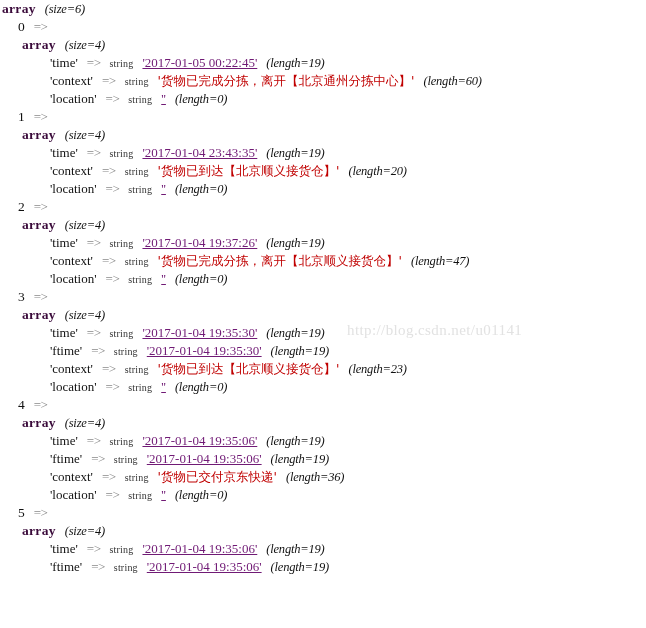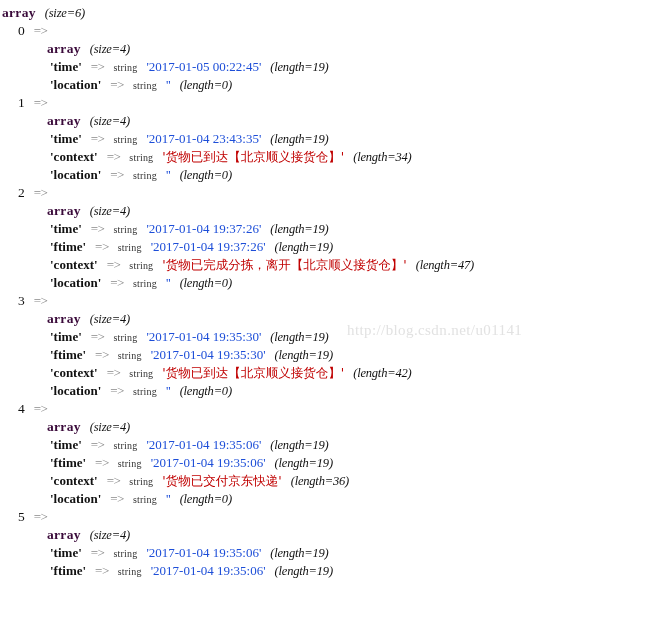--- a/index.html
+++ b/index.html
@@ -18,28 +18,28 @@
     color: #000000;
   }
   #dump {
     position: absolute;
     left: 0;
     top: 0;
     width: 646px;
   }
   .line {
     height: 18px;
-    line-height: 26px;
+    line-height: 18px;
     white-space: nowrap;
     font-size: 13.5px;
   }
   
   .lv0 { padding-left: 2px; }
   .lv1 { padding-left: 18px; }
-  .lv2 { padding-left: 47px; }
+  .lv2 { padding-left: 22px; }
   .lv3 { padding-left: 50px; }
 
   .kw-array {
     font-family: "Liberation Serif", "DejaVu Serif", serif;
     font-weight: bold;
     color: #3a0a3a;
     letter-spacing: 0.3px;
   }
   .meta {
     font-style: italic;
@@ -53,30 +53,30 @@
   }
   .arrow {
     color: #8a8a8a;
     font-size: 13px;
     letter-spacing: -0.5px;
   }
   .key {
     color: #111111;
     font-family: "Liberation Serif", "DejaVu Serif", serif;
     font-size: 13px;
-    font-weight: bold;
   }
   .type {
     color: #333333;
     font-size: 10px;
     letter-spacing: 0.2px;
   }
   .str {
-    color: #1d4ed8;
+    color: #701a75;
     font-size: 13px;
+    text-decoration: underline;
   }
   .str-cjk {
     color: #c00000;
     font-family: "DejaVu Sans", sans-serif;
     font-size: 12.5px;
   }
   .sp2 { display: inline-block; width: 9px; }
 
   #watermark {
     position: absolute;
@@ -91,37 +91,37 @@
   }
 </style>
 </head>
 <body>
 
 <div id="dump">
     <div class="line lv0"><span class="kw-array">array</span><span class="sp2"></span><span class="meta">(size=6)</span></div>
     <div class="line lv1"><span class="idx">0</span><span class="sp2"></span><span class="arrow">=&gt;</span></div>
     <div class="line lv2"><span class="kw-array">array</span><span class="sp2"></span><span class="meta">(size=4)</span></div>
     <div class="line lv3"><span class="key">'time'</span><span class="sp2"></span><span class="arrow">=&gt;</span><span class="sp2"></span><span class="type">string</span><span class="sp2"></span><span class="str">'2017-01-05 00:22:45'</span><span class="sp2"></span><span class="meta">(length=19)</span></div>
+    <div class="line lv3"><span class="key">'context'</span><span class="sp2"></span><span class="arrow">=&gt;</span><span class="sp2"></span><span class="type">string</span><span class="sp2"></span><span class="str-cjk">'货物已完成分拣，离开【北京通州分拣中心】'</span><span class="sp2"></span><span class="meta">(length=60)</span></div>
     <div class="line lv3"><span class="key">'location'</span><span class="sp2"></span><span class="arrow">=&gt;</span><span class="sp2"></span><span class="type">string</span><span class="sp2"></span><span class="str">''</span><span class="sp2"></span><span class="meta">(length=0)</span></div>
     <div class="line lv1"><span class="idx">1</span><span class="sp2"></span><span class="arrow">=&gt;</span></div>
     <div class="line lv2"><span class="kw-array">array</span><span class="sp2"></span><span class="meta">(size=4)</span></div>
     <div class="line lv3"><span class="key">'time'</span><span class="sp2"></span><span class="arrow">=&gt;</span><span class="sp2"></span><span class="type">string</span><span class="sp2"></span><span class="str">'2017-01-04 23:43:35'</span><span class="sp2"></span><span class="meta">(length=19)</span></div>
-    <div class="line lv3"><span class="key">'context'</span><span class="sp2"></span><span class="arrow">=&gt;</span><span class="sp2"></span><span class="type">string</span><span class="sp2"></span><span class="str-cjk">'货物已到达【北京顺义接货仓】'</span><span class="sp2"></span><span class="meta">(length=34)</span></div>
+    <div class="line lv3"><span class="key">'context'</span><span class="sp2"></span><span class="arrow">=&gt;</span><span class="sp2"></span><span class="type">string</span><span class="sp2"></span><span class="str-cjk">'货物已到达【北京顺义接货仓】'</span><span class="sp2"></span><span class="meta">(length=20)</span></div>
     <div class="line lv3"><span class="key">'location'</span><span class="sp2"></span><span class="arrow">=&gt;</span><span class="sp2"></span><span class="type">string</span><span class="sp2"></span><span class="str">''</span><span class="sp2"></span><span class="meta">(length=0)</span></div>
     <div class="line lv1"><span class="idx">2</span><span class="sp2"></span><span class="arrow">=&gt;</span></div>
     <div class="line lv2"><span class="kw-array">array</span><span class="sp2"></span><span class="meta">(size=4)</span></div>
     <div class="line lv3"><span class="key">'time'</span><span class="sp2"></span><span class="arrow">=&gt;</span><span class="sp2"></span><span class="type">string</span><span class="sp2"></span><span class="str">'2017-01-04 19:37:26'</span><span class="sp2"></span><span class="meta">(length=19)</span></div>
-    <div class="line lv3"><span class="key">'ftime'</span><span class="sp2"></span><span class="arrow">=&gt;</span><span class="sp2"></span><span class="type">string</span><span class="sp2"></span><span class="str">'2017-01-04 19:37:26'</span><span class="sp2"></span><span class="meta">(length=19)</span></div>
     <div class="line lv3"><span class="key">'context'</span><span class="sp2"></span><span class="arrow">=&gt;</span><span class="sp2"></span><span class="type">string</span><span class="sp2"></span><span class="str-cjk">'货物已完成分拣，离开【北京顺义接货仓】'</span><span class="sp2"></span><span class="meta">(length=47)</span></div>
     <div class="line lv3"><span class="key">'location'</span><span class="sp2"></span><span class="arrow">=&gt;</span><span class="sp2"></span><span class="type">string</span><span class="sp2"></span><span class="str">''</span><span class="sp2"></span><span class="meta">(length=0)</span></div>
     <div class="line lv1"><span class="idx">3</span><span class="sp2"></span><span class="arrow">=&gt;</span></div>
     <div class="line lv2"><span class="kw-array">array</span><span class="sp2"></span><span class="meta">(size=4)</span></div>
     <div class="line lv3"><span class="key">'time'</span><span class="sp2"></span><span class="arrow">=&gt;</span><span class="sp2"></span><span class="type">string</span><span class="sp2"></span><span class="str">'2017-01-04 19:35:30'</span><span class="sp2"></span><span class="meta">(length=19)</span></div>
     <div class="line lv3"><span class="key">'ftime'</span><span class="sp2"></span><span class="arrow">=&gt;</span><span class="sp2"></span><span class="type">string</span><span class="sp2"></span><span class="str">'2017-01-04 19:35:30'</span><span class="sp2"></span><span class="meta">(length=19)</span></div>
-    <div class="line lv3"><span class="key">'context'</span><span class="sp2"></span><span class="arrow">=&gt;</span><span class="sp2"></span><span class="type">string</span><span class="sp2"></span><span class="str-cjk">'货物已到达【北京顺义接货仓】'</span><span class="sp2"></span><span class="meta">(length=42)</span></div>
+    <div class="line lv3"><span class="key">'context'</span><span class="sp2"></span><span class="arrow">=&gt;</span><span class="sp2"></span><span class="type">string</span><span class="sp2"></span><span class="str-cjk">'货物已到达【北京顺义接货仓】'</span><span class="sp2"></span><span class="meta">(length=23)</span></div>
     <div class="line lv3"><span class="key">'location'</span><span class="sp2"></span><span class="arrow">=&gt;</span><span class="sp2"></span><span class="type">string</span><span class="sp2"></span><span class="str">''</span><span class="sp2"></span><span class="meta">(length=0)</span></div>
     <div class="line lv1"><span class="idx">4</span><span class="sp2"></span><span class="arrow">=&gt;</span></div>
     <div class="line lv2"><span class="kw-array">array</span><span class="sp2"></span><span class="meta">(size=4)</span></div>
     <div class="line lv3"><span class="key">'time'</span><span class="sp2"></span><span class="arrow">=&gt;</span><span class="sp2"></span><span class="type">string</span><span class="sp2"></span><span class="str">'2017-01-04 19:35:06'</span><span class="sp2"></span><span class="meta">(length=19)</span></div>
     <div class="line lv3"><span class="key">'ftime'</span><span class="sp2"></span><span class="arrow">=&gt;</span><span class="sp2"></span><span class="type">string</span><span class="sp2"></span><span class="str">'2017-01-04 19:35:06'</span><span class="sp2"></span><span class="meta">(length=19)</span></div>
     <div class="line lv3"><span class="key">'context'</span><span class="sp2"></span><span class="arrow">=&gt;</span><span class="sp2"></span><span class="type">string</span><span class="sp2"></span><span class="str-cjk">'货物已交付京东快递'</span><span class="sp2"></span><span class="meta">(length=36)</span></div>
     <div class="line lv3"><span class="key">'location'</span><span class="sp2"></span><span class="arrow">=&gt;</span><span class="sp2"></span><span class="type">string</span><span class="sp2"></span><span class="str">''</span><span class="sp2"></span><span class="meta">(length=0)</span></div>
     <div class="line lv1"><span class="idx">5</span><span class="sp2"></span><span class="arrow">=&gt;</span></div>
     <div class="line lv2"><span class="kw-array">array</span><span class="sp2"></span><span class="meta">(size=4)</span></div>
     <div class="line lv3"><span class="key">'time'</span><span class="sp2"></span><span class="arrow">=&gt;</span><span class="sp2"></span><span class="type">string</span><span class="sp2"></span><span class="str">'2017-01-04 19:35:06'</span><span class="sp2"></span><span class="meta">(length=19)</span></div>

